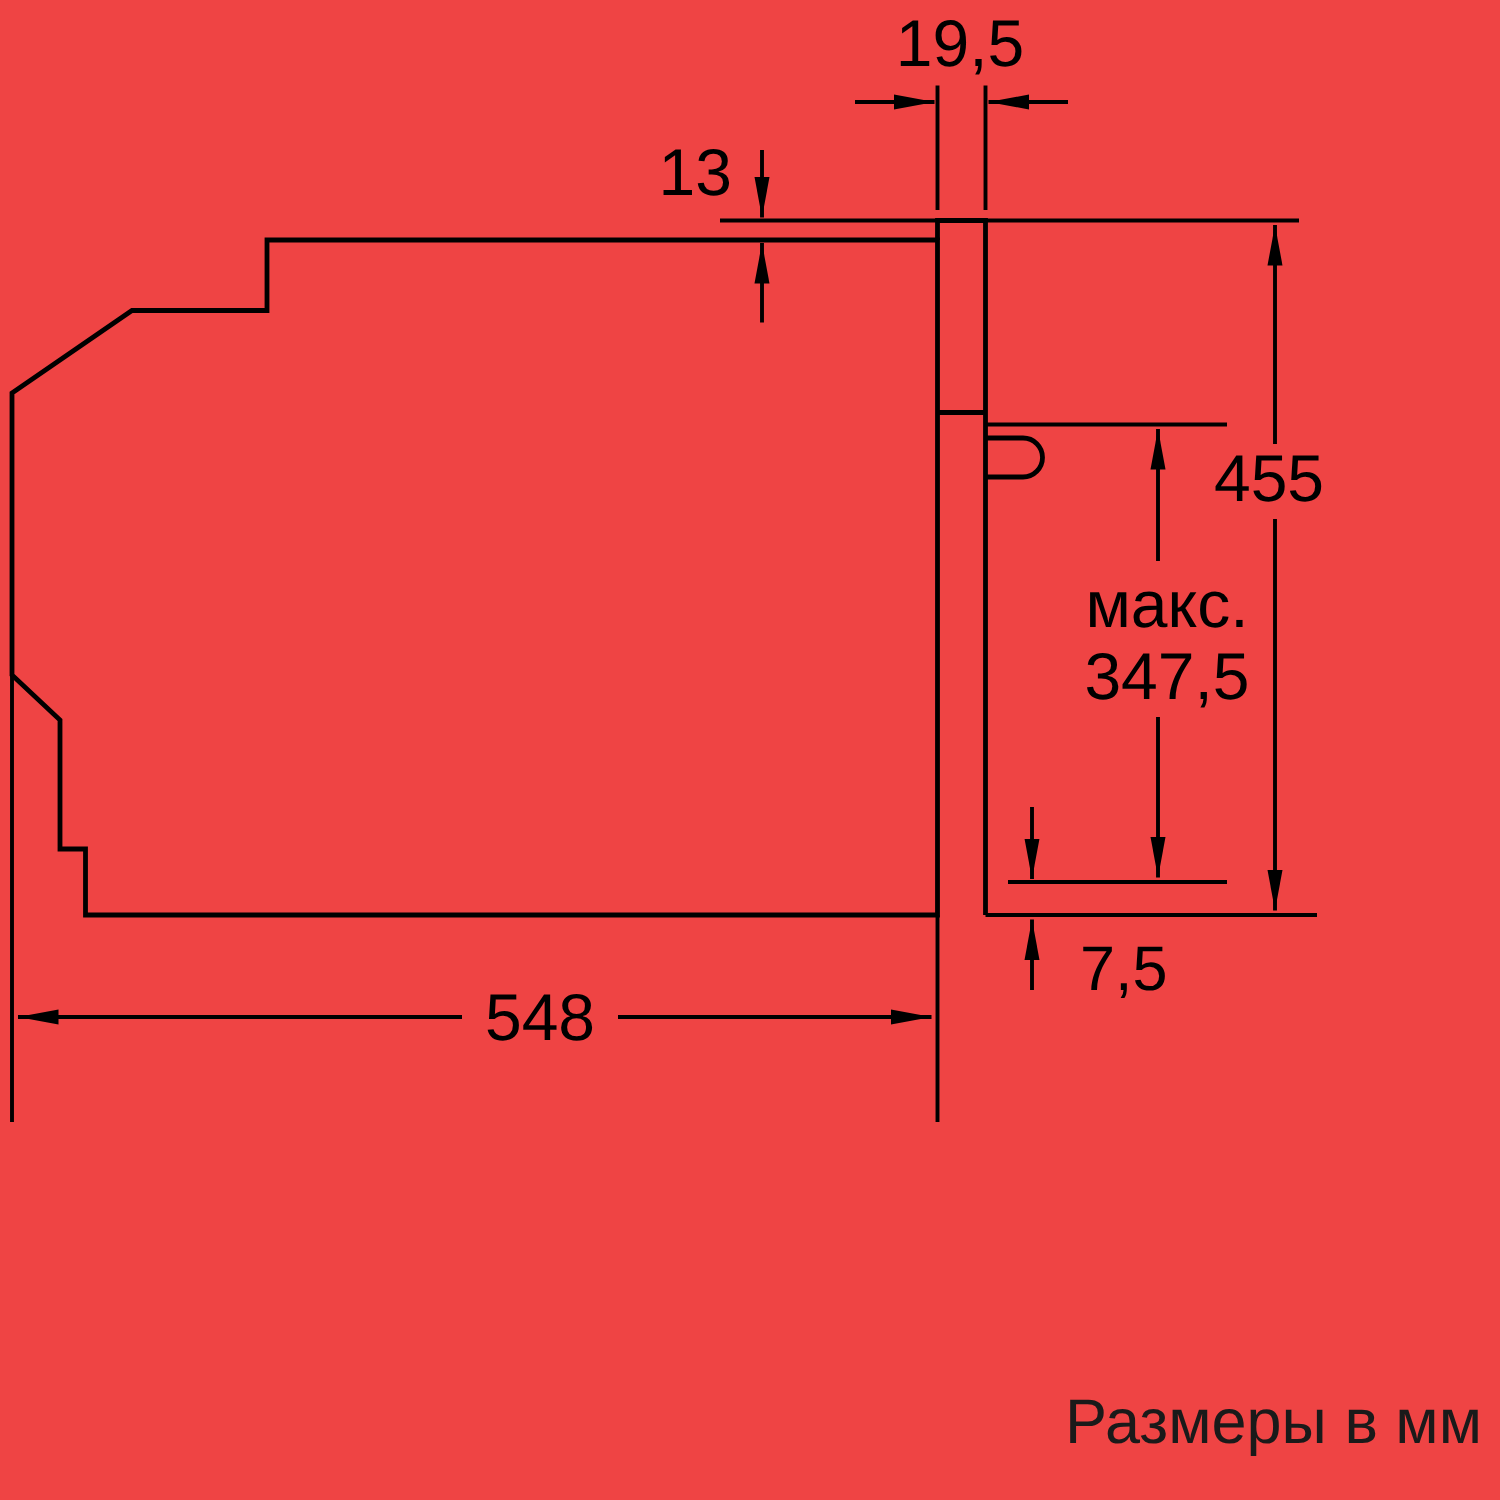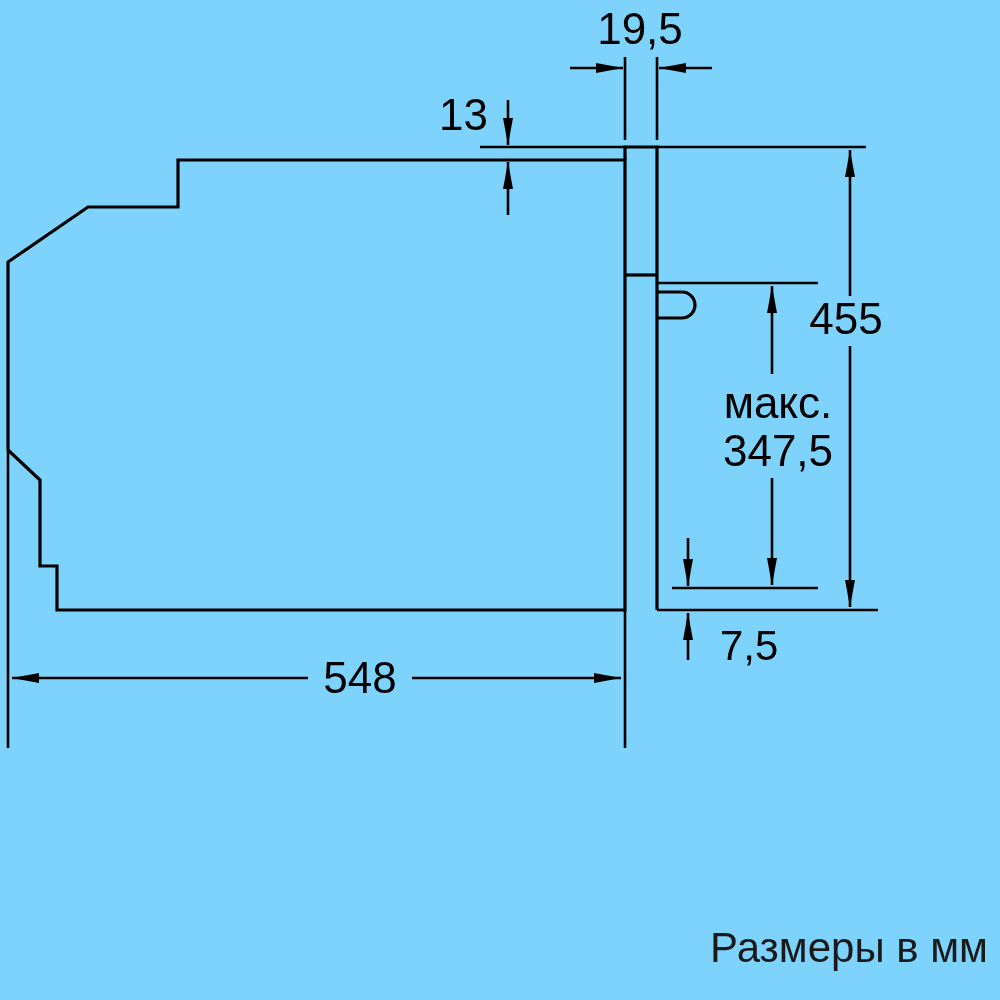--- a/index.html
+++ b/index.html
@@ -5,21 +5,21 @@
   html, body {
     margin: 0;
     padding: 0;
     background: #ffffff;
     font-family: "Liberation Sans", sans-serif;
   }
   .page {
     position: relative;
     width: 1000px;
     height: 1000px;
-    background: #7dd3fc;
+    background: #ef4444;
     overflow: hidden;
   }
   svg { display: block; }
   .outline { stroke: #000000; stroke-width: 3.2; fill: none; stroke-linejoin: miter; }
   .thin    { stroke: #000000; stroke-width: 2.6; fill: none; }
   .dim     { stroke: #000000; stroke-width: 2.6; fill: none; }
   .dim-text {
     font-family: "Liberation Sans", sans-serif;
     font-size: 44px;
     fill: #000000;

